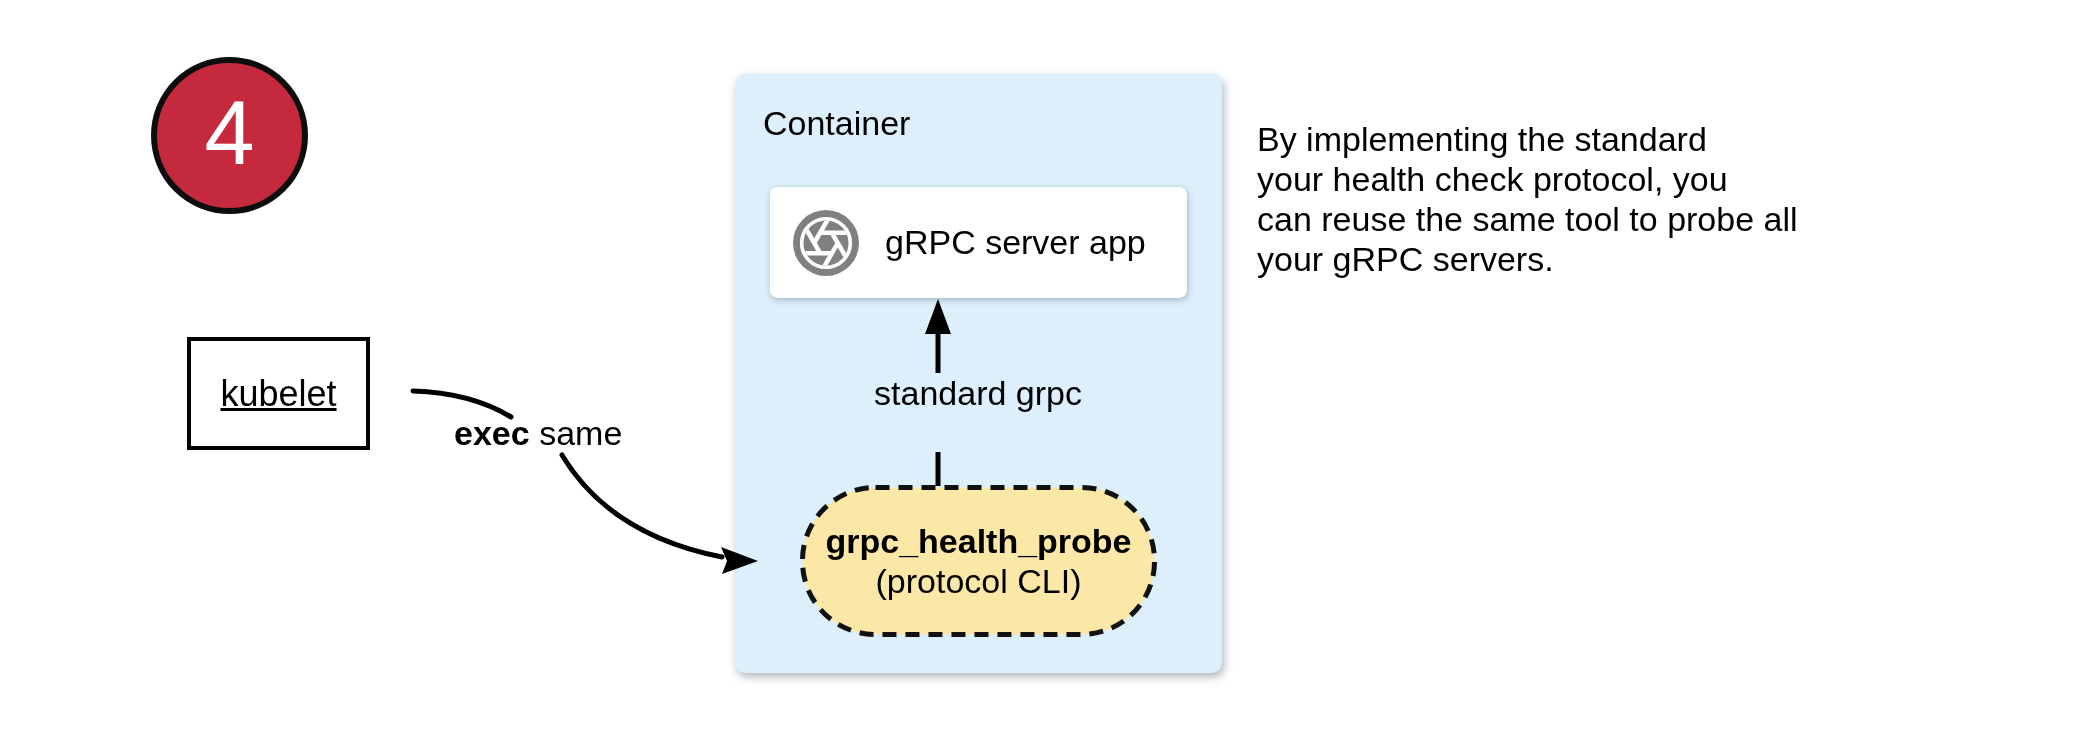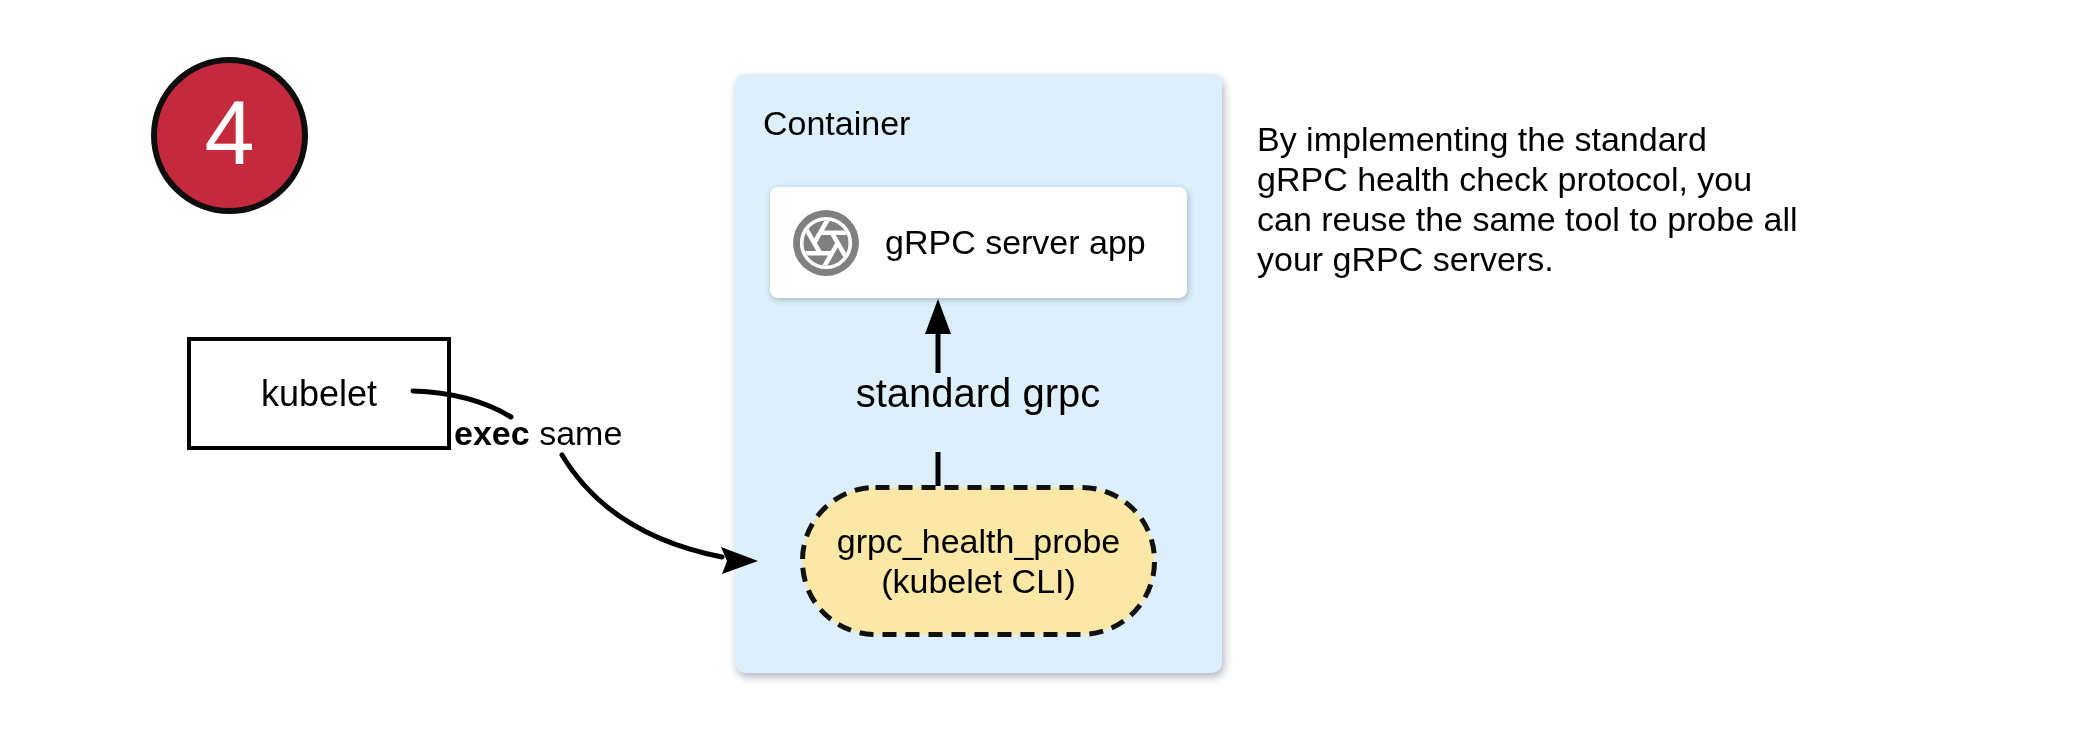--- a/index.html
+++ b/index.html
@@ -11,23 +11,23 @@
   
   .step-badge{
     position:absolute;left:151px;top:57px;width:145px;height:145px;
     background:#C4293D;border:6px solid #0d0d0d;border-radius:50%;
     display:flex;align-items:center;justify-content:center;
   }
   .step-badge span{font-size:90px;color:#fff;line-height:1;padding-bottom:6px;}
 
   
   .kubelet-box{
-    position:absolute;left:187px;top:337px;width:264px;height:113px;
+    position:absolute;left:187px;top:337px;width:183px;height:113px;
     background:#fff;border:4px solid #000;box-sizing:border-box;
-    display:flex;align-items:center;justify-content:center;
+    display:flex;align-items:center;justify-content:center;text-decoration:underline;
   }
   .kubelet-box span{font-size:36px;}
 
   
   .exec-probe-label{position:absolute;left:454px;top:413px;font-size:34px;line-height:40px;white-space:nowrap;}
   .exec-probe-label .b{font-weight:bold;}
   .exec-probe-label .r{margin-left:0.28em;}
 
   
   .container-box{
@@ -44,31 +44,31 @@
     background:#fff;border-radius:8px;
     box-shadow:1px 2px 6px rgba(100,110,125,0.45);
     display:flex;align-items:center;text-align:center;
   }
   .server-app-box .app-icon{margin-left:20px;flex:0 0 auto;display:block;}
   .server-app-box .app-label{margin-left:23px;font-size:34px;white-space:nowrap;}
 
   
   .protocol-label{
     position:absolute;left:243px;top:300px;transform:translateX(-50%);
-    text-align:left;font-size:40px;line-height:38px;white-space:nowrap;
+    text-align:left;font-size:34px;line-height:38px;white-space:nowrap;
   }
 
   
   .probe-pill{position:absolute;left:65px;top:411px;width:357px;height:152px;}
   .probe-pill .pill-content{
     position:absolute;inset:0;display:flex;flex-direction:column;
     align-items:center;justify-content:center;text-align:center;
     font-size:34px;line-height:40px;white-space:nowrap;
   }
-  .probe-pill .pill-title{font-weight:normal;}
+  .probe-pill .pill-title{font-weight:bold;}
 
   
   .note-text{position:absolute;left:1257px;top:119px;font-size:34px;line-height:40px;white-space:nowrap;}
 
   
   .arrows{position:absolute;left:0;top:0;width:2100px;height:750px;pointer-events:none;}
 </style>
 </head>
 <body>
 
@@ -113,28 +113,28 @@
     <div class="protocol-label">
       <div>standard grpc</div>
     </div>
 
     <div class="probe-pill">
       <svg width="357" height="152" viewBox="0 0 357 152">
         <rect x="2.5" y="2.5" width="352" height="147" rx="73" ry="73" fill="#FBE8A6" stroke="#111111" stroke-width="5" stroke-dasharray="14 9"></rect>
       </svg>
       <div class="pill-content">
         <div class="pill-title">grpc_health_probe</div>
-        <div>(kubelet CLI)</div>
+        <div>(protocol CLI)</div>
       </div>
     </div>
   </div>
 
   <div class="note-text">
     <div>By implementing the standard</div>
-    <div>gRPC health check protocol, you</div>
+    <div>your health check protocol, you</div>
     <div>can reuse the same tool to probe all</div>
     <div>your gRPC servers.</div>
   </div>
 
   <svg class="arrows" viewBox="0 0 2100 750">
 
     <path d="M 413 391 Q 472 393 511 417" fill="none" stroke="#000" stroke-width="5" stroke-linecap="round"></path>
 
     <path d="M 562 455 Q 610 535 722 557" fill="none" stroke="#000" stroke-width="5" stroke-linecap="round"></path>
     <polygon points="758,561 721,547 727,561 722,574" fill="#000"></polygon>

